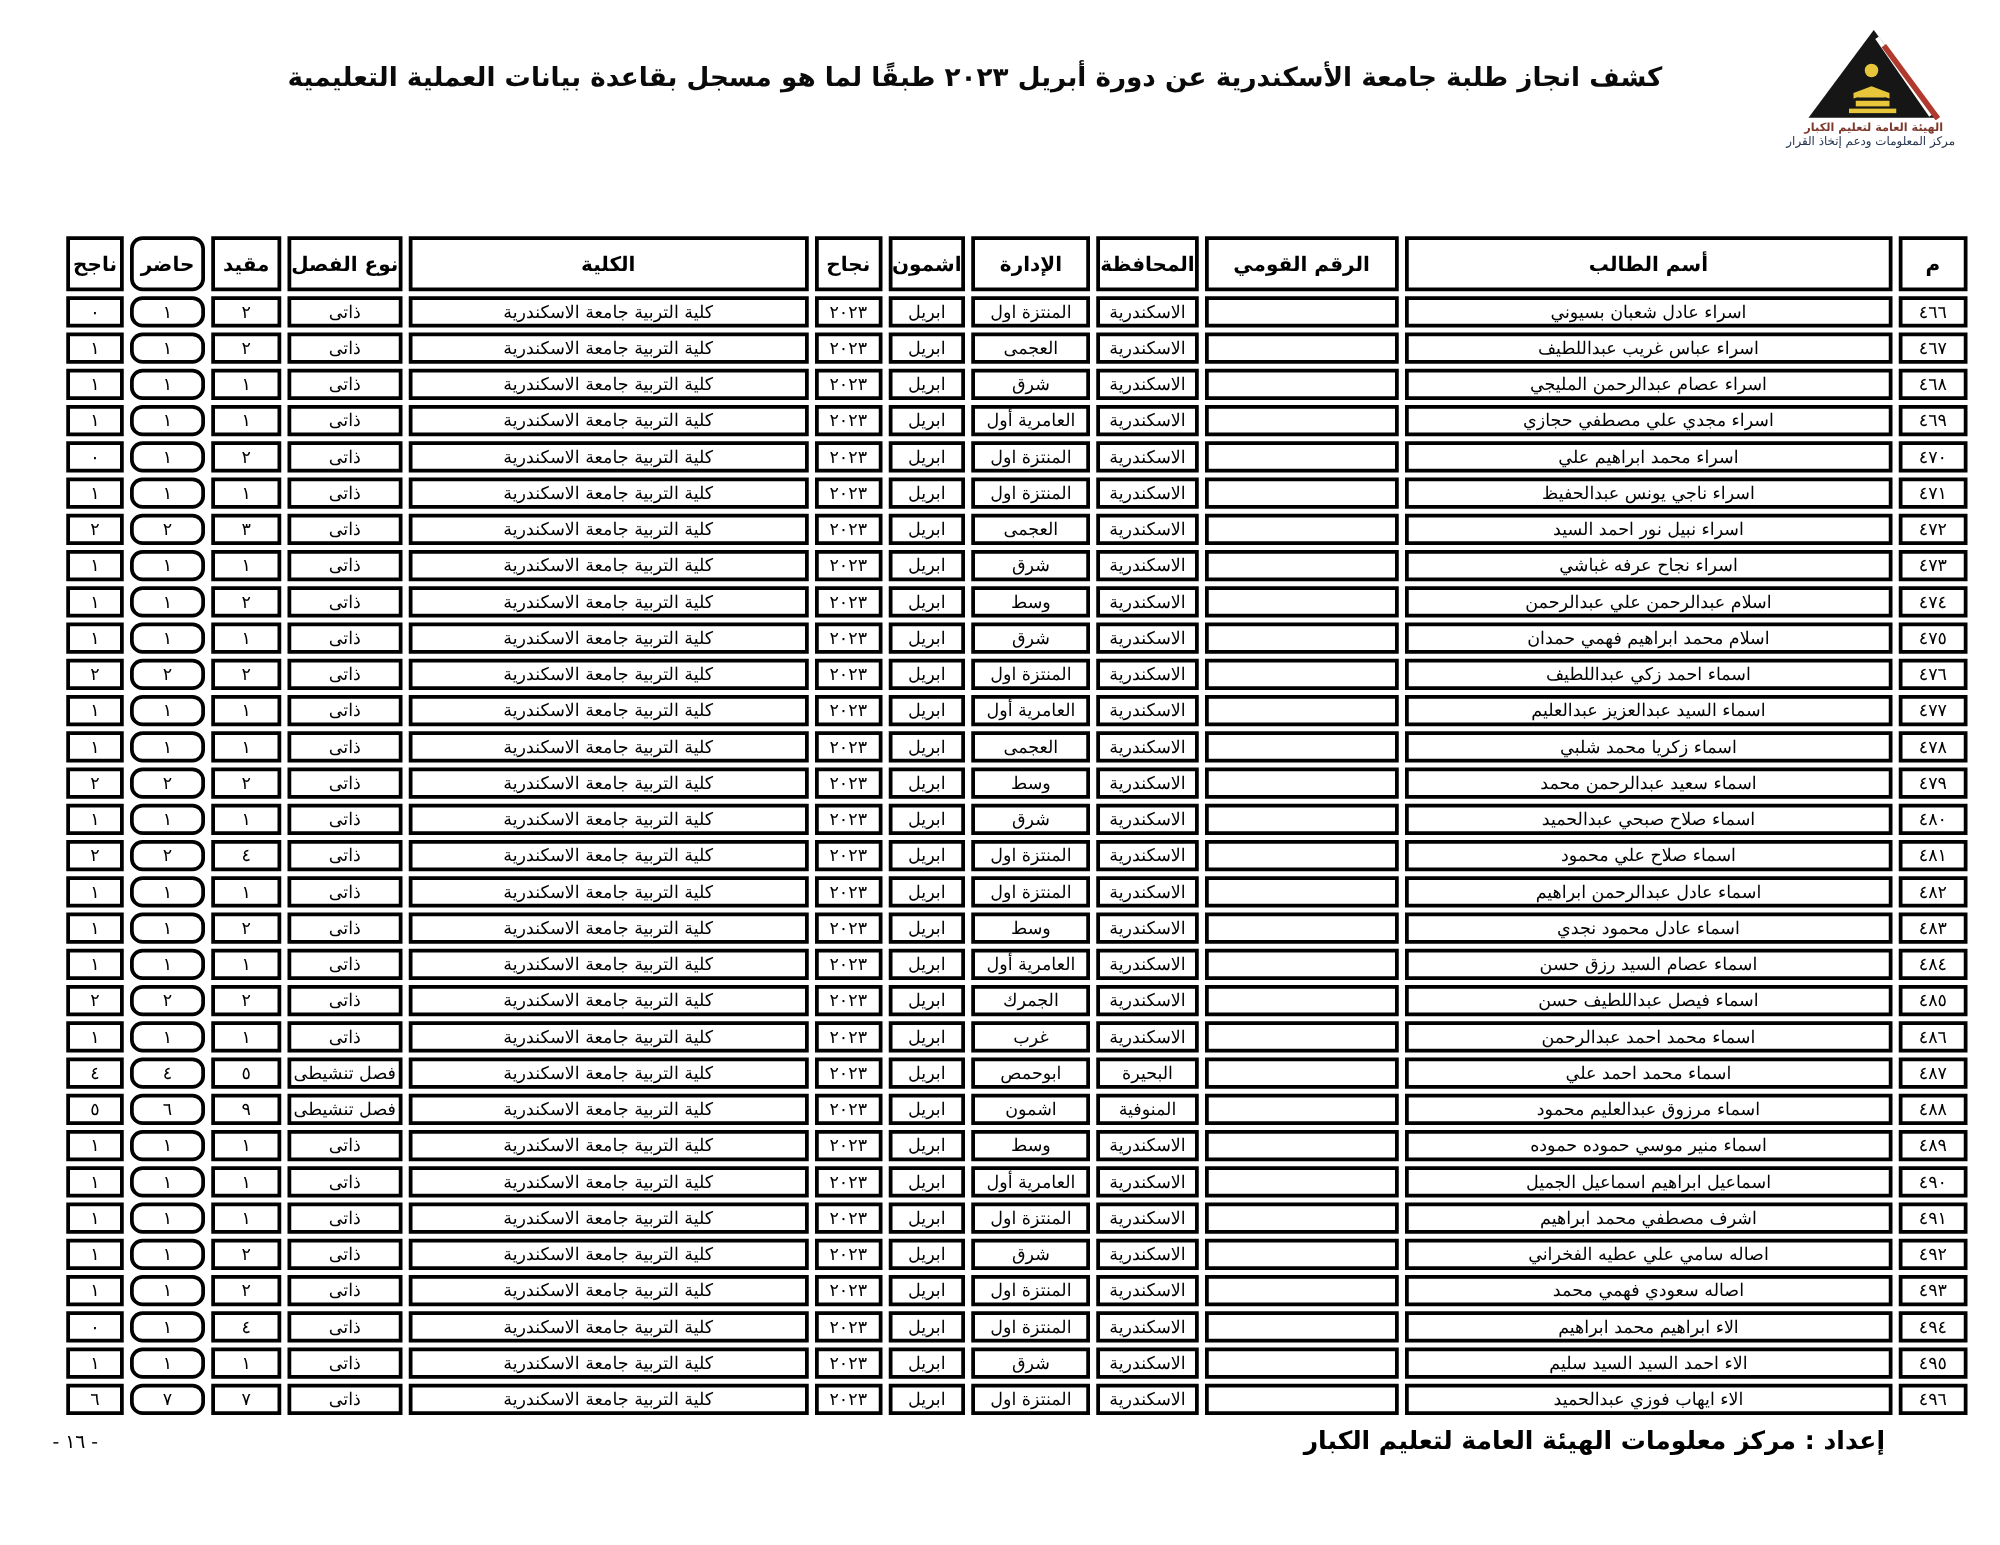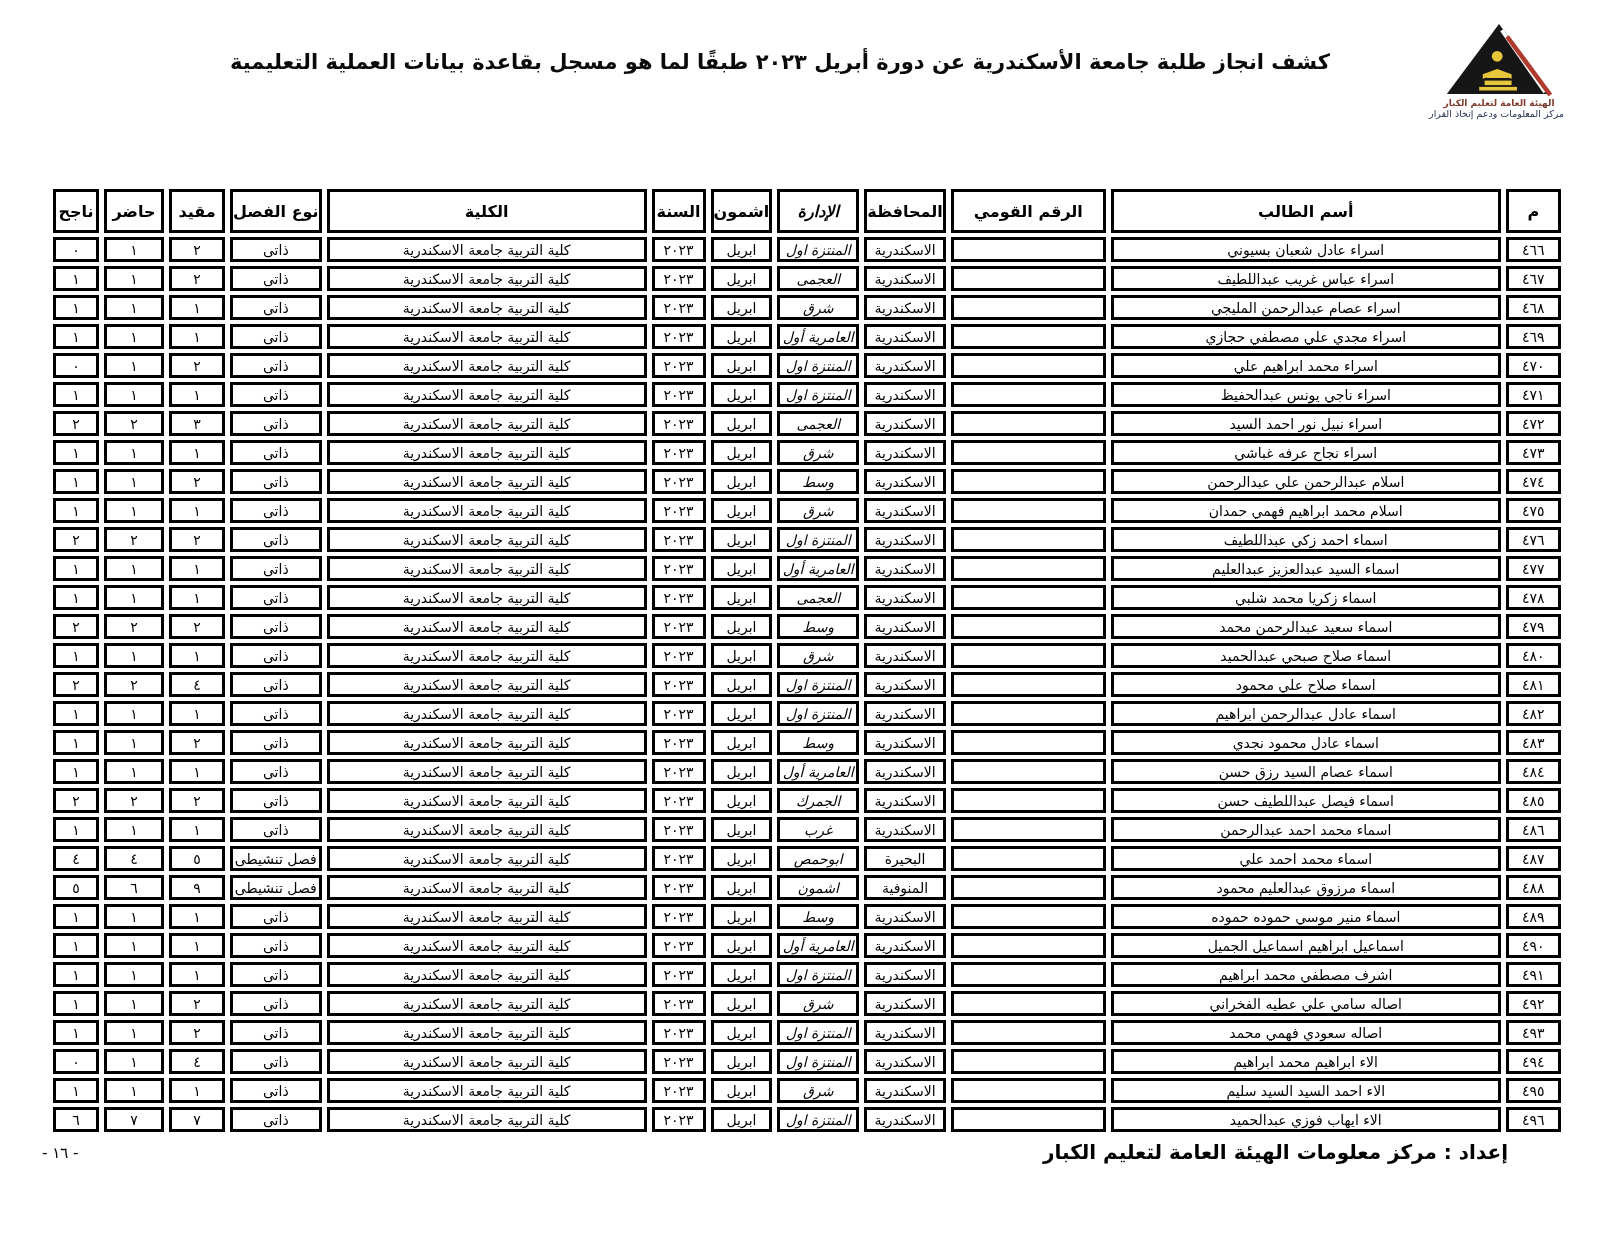--- a/index.html
+++ b/index.html
@@ -50,27 +50,27 @@
     overflow:visible;
     padding:0;
   }
   .report th { height:44px; font-size:16px; font-weight:bold; }
   .report td { height:25px; font-size:14px; }
   
   .c0  { width:55px;  }                    
   .c1  { width:390px; font-size:15px; }    
   .c2  { width:155px; }                    
   .c3  { width:62px;  font-size:13px; }    
-  .c4  { width:82px;  font-size:13px;font-style:italic; }    
+  .c4  { width:95px;  font-size:13px; }    
   .c5  { width:50px;  }                    
   .c6  { width:54px;  font-size:13px; }    
   .c7  { width:320px; }                    
   .c8  { width:88px;  }                    
   .c9  { width:56px;margin-left:18px;  }                    
-  .c10 { width:60px;  }                    
+  .c10 { width:60px;border-radius:10px;  }                    
   .c11 { width:46px;  }                    
   th.c1, th.c3, th.c4, th.c6 { font-size:16px; }
 
   .footer-prepared {
     position:absolute;
     top:1140px; right:92px;
     direction:rtl;
     font-weight:bold;
     font-size:20px;
     white-space:nowrap;
@@ -109,21 +109,21 @@
 
   <table class="report">
     <thead>
       <tr id="header-row">
           <th class="c0">م</th>
           <th class="c1">أسم الطالب</th>
           <th class="c2">الرقم القومي</th>
           <th class="c3">المحافظة</th>
           <th class="c4">الإدارة</th>
           <th class="c5">اشمون</th>
-          <th class="c6">السنة</th>
+          <th class="c6">نجاح</th>
           <th class="c7">الكلية</th>
           <th class="c8">نوع الفصل</th>
           <th class="c9">مقيد</th>
           <th class="c10">حاضر</th>
           <th class="c11">ناجح</th>
         </tr>
     </thead>
     <tbody id="table-body">
         <tr>
           <td class="c0">٤٦٦</td>

